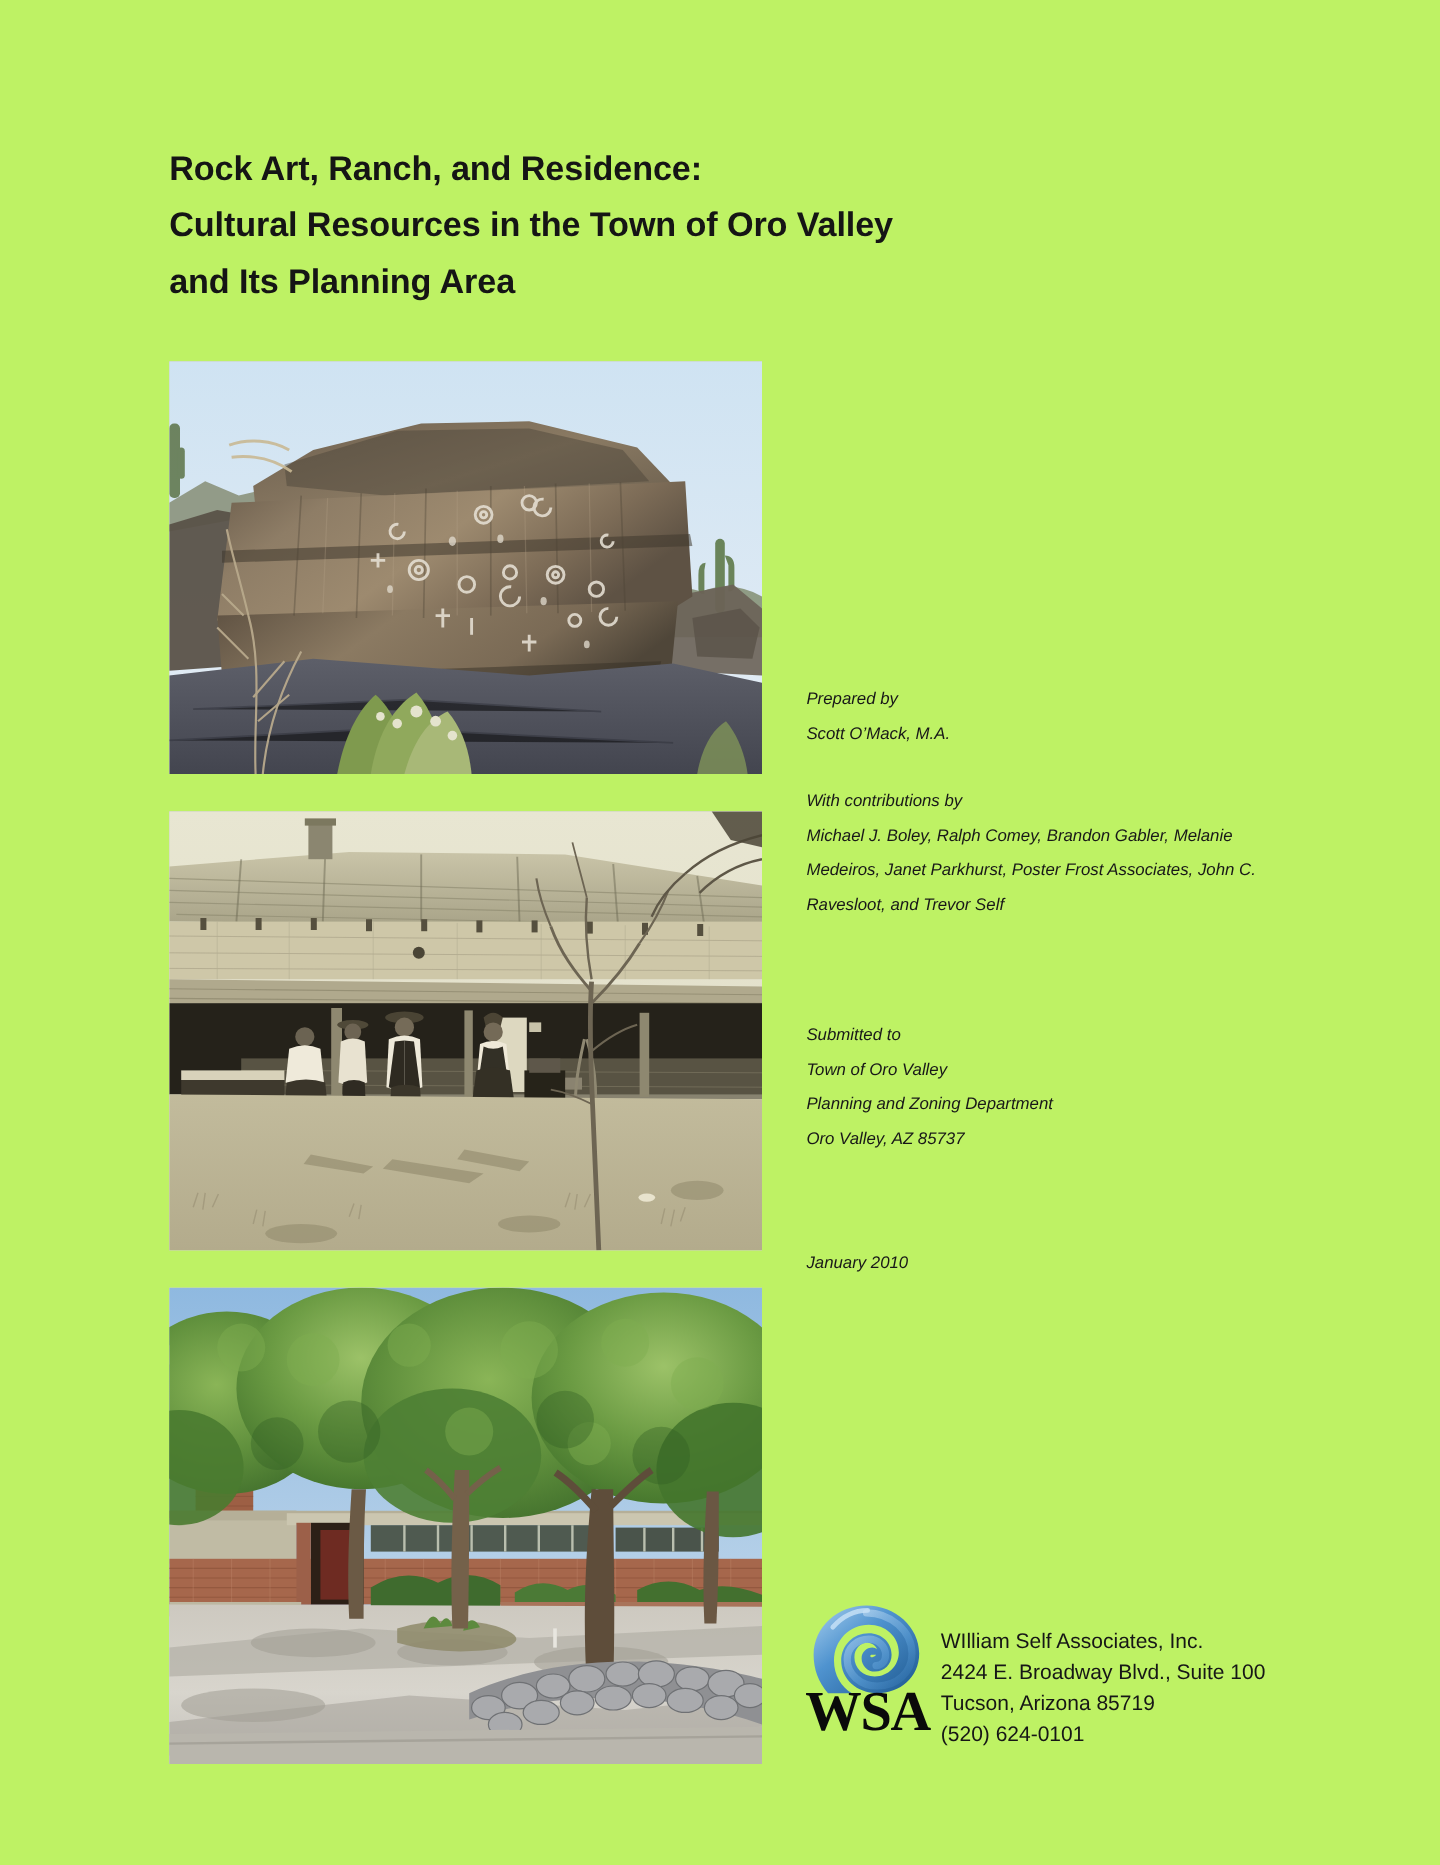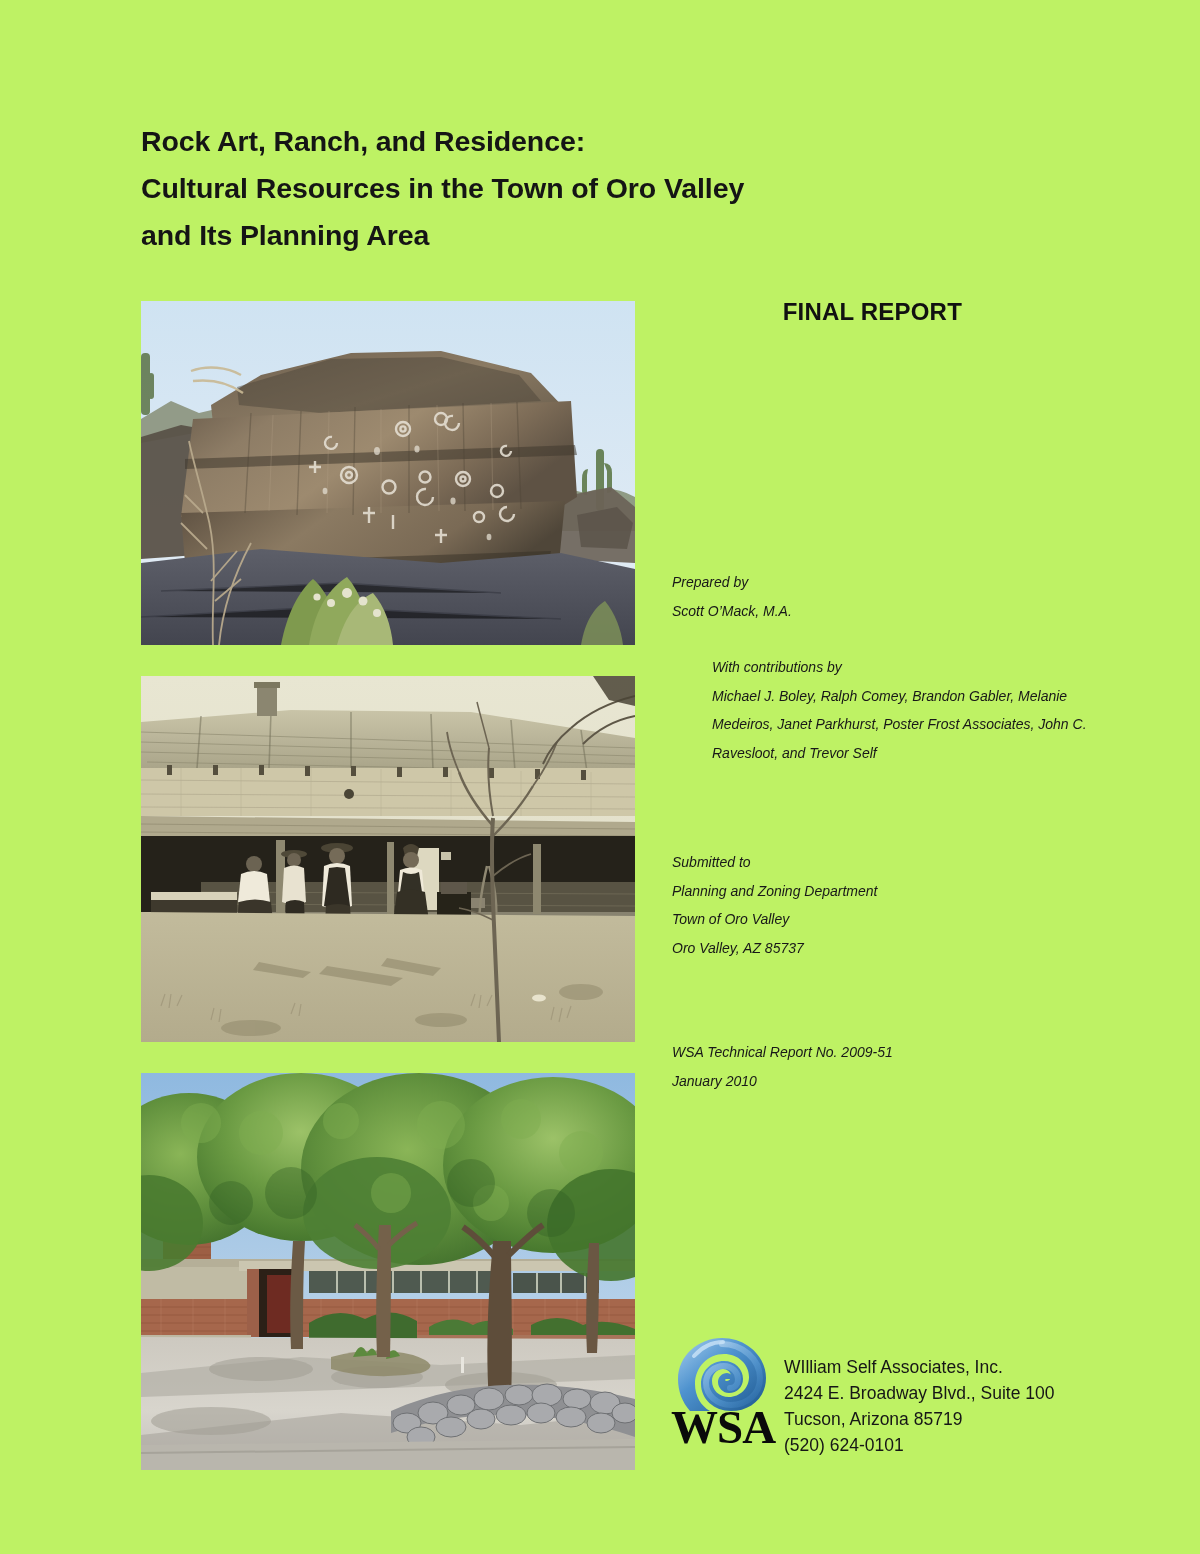--- a/index.html
+++ b/index.html
@@ -56,21 +56,21 @@
   .right-col {
     position: absolute;
     left: 672px;
     width: 400px;
     font-size: 14px;
     line-height: 28.6px;
     color: #181818;
     font-style: italic;
   }
   .rc-prepared { top: 568px; }
-  .rc-contrib  { top: 653px; margin-left: 40px; }
+  .rc-contrib  { top: 653px; }
   .rc-submit   { top: 848px; }
   .rc-reportno { top: 1038px; }
   .rc-line { white-space: nowrap; }
   .rc-wrap { white-space: normal; width: 390px; }
 
   
   .photo {
     position: absolute;
     left: 141px;
     overflow: hidden;
@@ -122,21 +122,20 @@
 <body>
 
 <div class="page">
 
   <div class="title-block">
     <div class="title-line">Rock Art, Ranch, and Residence:</div>
     <div class="title-line">Cultural Resources in the Town of Oro Valley</div>
     <div class="title-line">and Its Planning Area</div>
   </div>
 
-  <div class="final-report">FINAL REPORT</div>
 
   <div class="photo photo-1">
     <svg class="ph-svg" viewBox="0 0 494 344" preserveAspectRatio="none">
       <defs>
         <linearGradient id="sky1" x1="0" y1="0" x2="0" y2="1">
           <stop offset="0%" stop-color="#cfe3f2"></stop>
           <stop offset="60%" stop-color="#dce9f4"></stop>
           <stop offset="100%" stop-color="#e6eef5"></stop>
         </linearGradient>
         <linearGradient id="rockTop" x1="0" y1="0" x2="1" y2="1">
@@ -669,27 +668,26 @@
     <div class="rc-line">Scott O’Mack, M.A.</div>
   </div>
 
   <div class="right-col rc-contrib">
     <div class="rc-line">With contributions by</div>
     <div class="rc-wrap">Michael J. Boley, Ralph Comey, Brandon Gabler, Melanie Medeiros, Janet Parkhurst, Poster Frost Associates, John C. Ravesloot, and Trevor Self</div>
   </div>
 
   <div class="right-col rc-submit">
     <div class="rc-line">Submitted to</div>
+    <div class="rc-line">Town of Oro Valley</div>
     <div class="rc-line">Planning and Zoning Department</div>
-    <div class="rc-line">Town of Oro Valley</div>
     <div class="rc-line">Oro Valley, AZ 85737</div>
   </div>
 
   <div class="right-col rc-reportno">
-    <div class="rc-line">WSA Technical Report No. 2009-51</div>
     <div class="rc-line">January 2010</div>
   </div>
 
   <div class="logo-block">
     <div class="logo-mark">
       <svg viewBox="0 0 96 76" width="96" height="76">
         <defs>
           <linearGradient id="spiralOuter" x1="0" y1="0" x2="1" y2="1">
             <stop offset="0%" stop-color="#a8cfee"></stop>
             <stop offset="40%" stop-color="#4f93cf"></stop>

